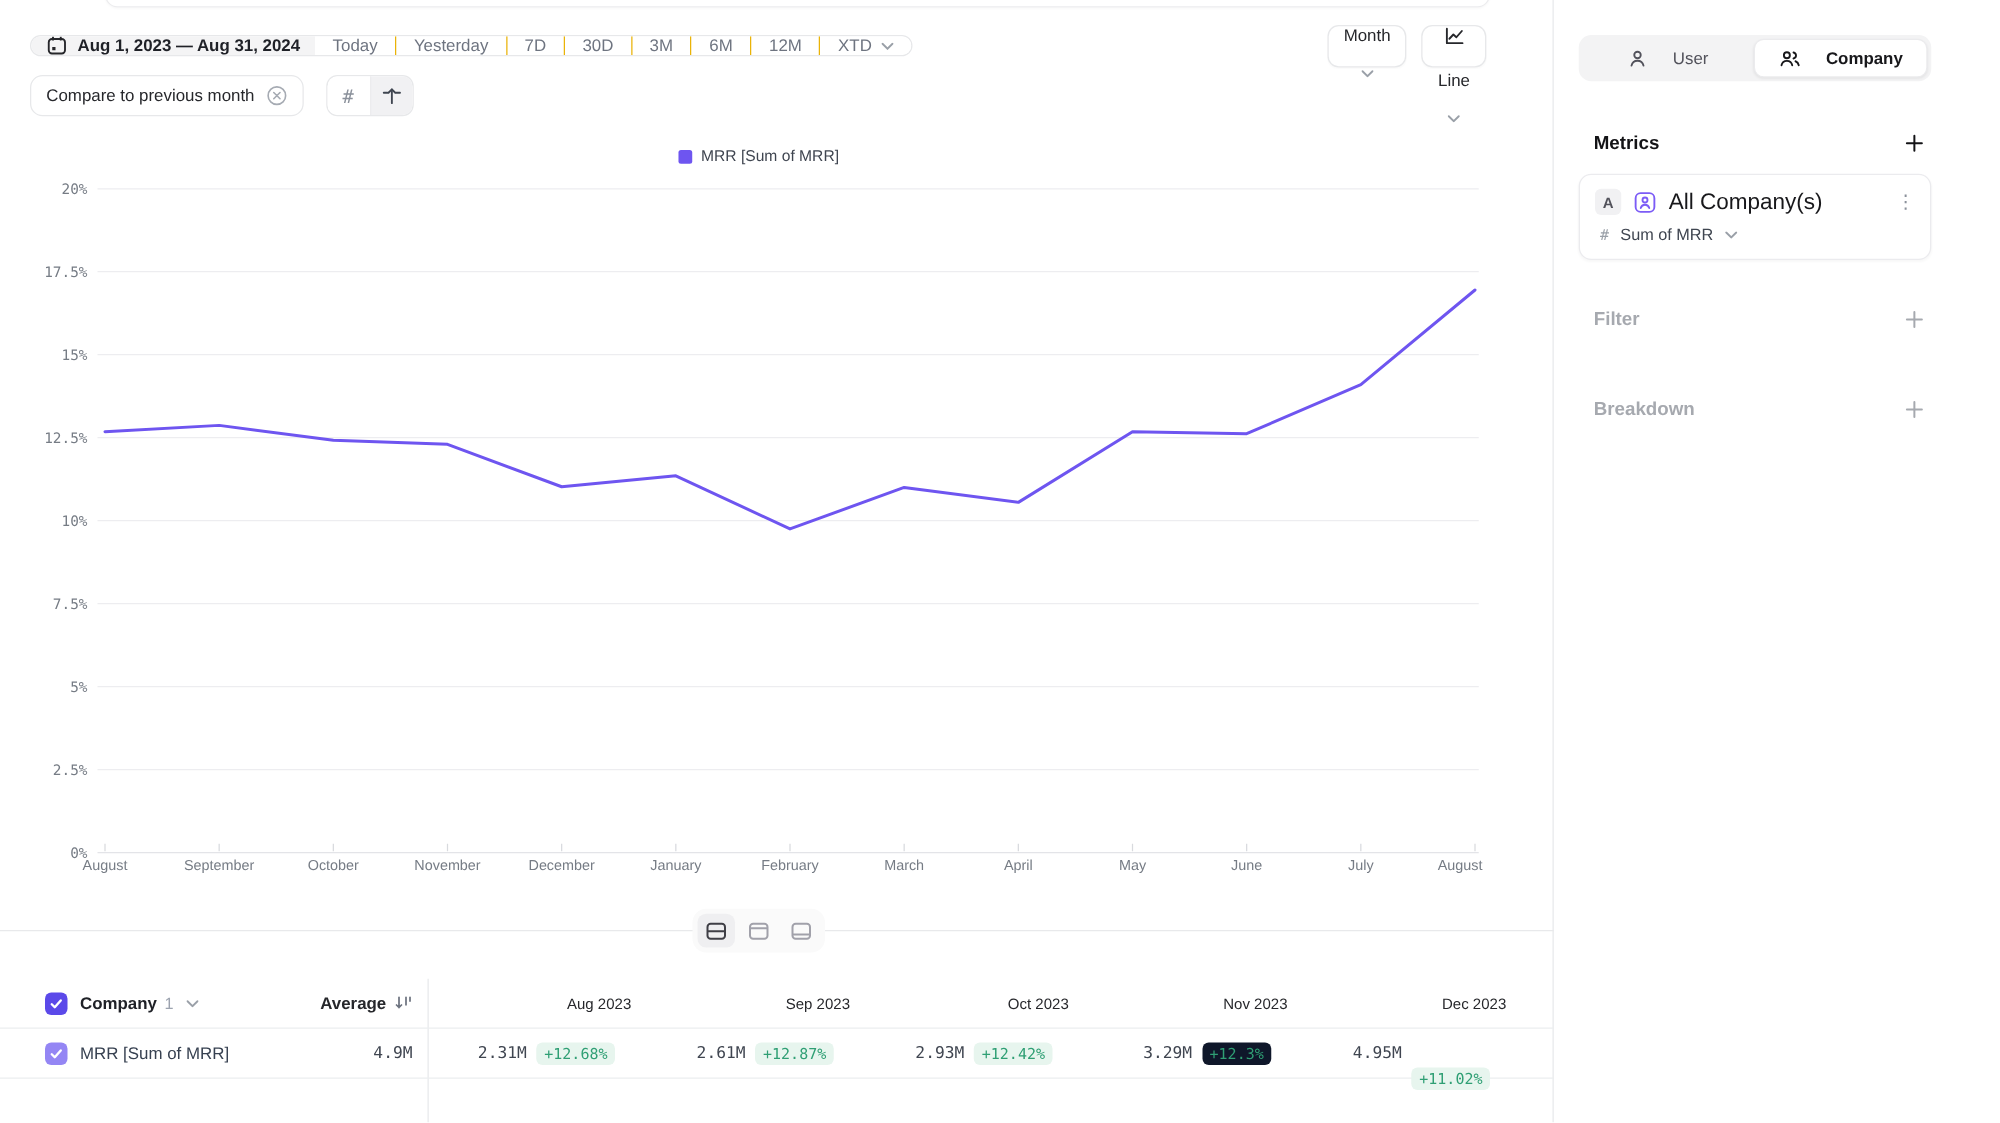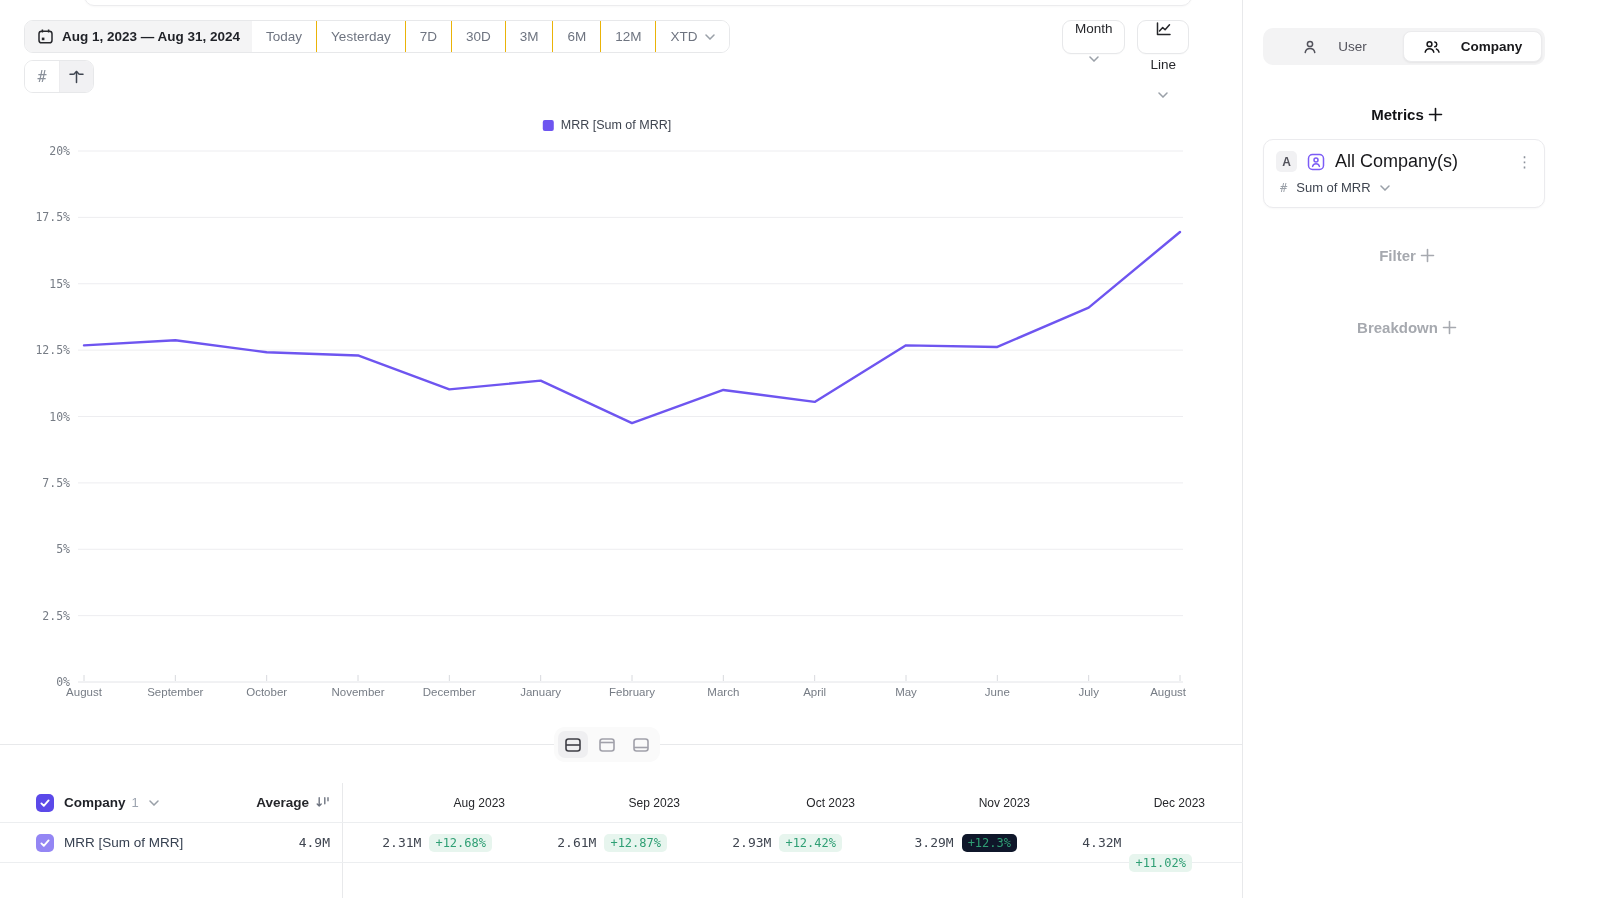--- a/index.html
+++ b/index.html
@@ -10,21 +10,21 @@
   #main { position:absolute; left:0; top:0; width:1243px; height:898px; border-right:1px solid #e8e9eb; background:#fff; }
   #sidebar { position:absolute; left:1244px; top:0; width:356px; height:898px; background:#fff; }
 
   
   .top-remnant { position:absolute; top:-7px; left:84px; width:1108px; height:13px;
     border:1px solid #ececee; border-radius:0 0 10px 10px; box-shadow:0 1px 2px rgba(0,0,0,0.03); }
 
   
   #toolbar-row1 { position:absolute; top:20px; left:24px; right:53px; height:33px;
     display:flex; justify-content:space-between; align-items:center; }
-  .seg-group { display:inline-flex; align-items:stretch; height:33px; border:1px solid #e7e8ea;
+  .seg-group { display:inline-flex; align-items:stretch; height:17px; border:1px solid #e7e8ea;
     border-radius:9px; background:#fff; overflow:hidden; }
   .seg { display:flex; align-items:center; gap:8px; padding:0 14px; font-size:13.5px; color:#6e7480;
     background:#fff; border:none; border-left:1px solid #eab308; cursor:pointer; white-space:nowrap; }
   .seg:first-child { border-left:none; }
   .seg.date-display { background:#f4f4f5; color:#1f2127; font-weight:600; padding:0 12px; }
   .chev { display:inline-block; line-height:0; color:#9aa0a8; }
 
   .btn { display:inline-flex; align-items:center; gap:20px; height:34px; padding:0 12px;
     border:1px solid #e7e8ea; border-radius:9px; background:#fff; font-size:13.5px; color:#26272b;
     font-weight:500; cursor:pointer; box-shadow:0 1px 1px rgba(0,0,0,0.02);flex-direction:column; }
@@ -73,21 +73,21 @@
   .avg-label { font-size:13.5px; font-weight:600; color:#26272b; }
   .avg-value { font-family:"DejaVu Sans Mono", monospace; font-size:13px; color:#3f4550; }
 
   
   .sb-content { position:absolute; left:19px; width:282px; }
   #entity-toggle { top:28px; height:37px; background:#f3f3f4; border-radius:10px; display:flex; padding:3px; }
   #entity-toggle .half { flex:1; display:flex; align-items:center; justify-content:center; gap:20px;
     font-size:13.5px; color:#52525b; border-radius:8px; border:none; background:transparent; cursor:pointer; }
   #entity-toggle .half.selected { background:#fff; color:#18181b; font-weight:600;
     border:1px solid #ebebed; box-shadow:0 1px 2px rgba(0,0,0,0.06); }
-  .sb-section { display:flex; justify-content:center; align-items:center; padding:0 2px 0 12px; }
+  .sb-section { display:flex; justify-content:space-between; align-items:center; padding:0 2px 0 12px; }
   .sb-title-dark { font-size:15px; font-weight:700; color:#131316; }
   .sb-title-gray { font-size:15px; font-weight:700; color:#a6a9af; }
   .plus-btn { border:none; background:transparent; cursor:pointer; display:flex; align-items:center; padding:4px; }
   #metric-card { top:139px; border:1px solid #ebebee; border-radius:10px; background:#fff;
     box-shadow:0 1px 2px rgba(0,0,0,0.03); padding:11px 12px 12px; }
   .mc-row1 { display:flex; align-items:center; gap:9px; }
   .a-badge { width:21px; height:21px; border-radius:5px; background:#f1f1f3; color:#52525b;
     font-size:12px; font-weight:600; display:flex; align-items:center; justify-content:center; }
   .mc-name { font-size:18px; font-weight:400; color:#18181b; flex:1; }
   .kebab { border:none; background:none; color:#8b919b; font-size:15px; cursor:pointer; line-height:1; letter-spacing:0; }
@@ -145,20 +145,29 @@
           <span class="chev">
             <svg width="10" height="6" viewBox="0 0 10 6" fill="none" stroke="currentColor" stroke-width="1.5" stroke-linecap="round">
                 <path d="M1 1l4 4 4-4"></path>
               </svg>
           </span>
         </button>
       </div>
     </div>
 
     <div id="toolbar-row2">
+      <button class="chip">
+        <span>Compare to previous month</span>
+        <span style="line-height:0">
+          <svg width="17" height="17" viewBox="0 0 17 17" fill="none" stroke="#a6abb3" stroke-width="1.3" stroke-linecap="round">
+            <circle cx="8.5" cy="8.5" r="7"></circle>
+            <path d="M6 6l5 5M11 6l-5 5"></path>
+          </svg>
+        </span>
+      </button>
       <div class="icon-pair">
         <button>
           <span class="hash-glyph">#</span>
         </button>
         <button class="active">
           <span style="line-height:0">
             <svg width="17" height="17" viewBox="0 0 17 17" fill="none" stroke="#3f4550" stroke-width="1.5" stroke-linecap="round" stroke-linejoin="round">
               <path d="M2 6.2h3M12 6.2h3"></path>
               <path d="M8.5 14.5V3.6"></path>
               <path d="M5.8 6.2l2.7-2.7 2.7 2.7"></path>
@@ -305,21 +314,21 @@
             </div>
             <div class="t-col val">
               <span class="cell-value">2.93M</span>
               <span class="delta-badge" style="color: rgb(47, 159, 116); background: rgb(231, 245, 238);">+12.42%</span>
             </div>
             <div class="t-col val">
               <span class="cell-value">3.29M</span>
               <span class="delta-badge" style="color: rgb(47, 159, 116); background: #0f172a;">+12.3%</span>
             </div>
             <div class="t-col val">
-              <span class="cell-value">4.32M</span>
+              <span class="cell-value">4.95M</span>
               <span class="delta-badge" style="color: rgb(47, 159, 116); background: rgb(231, 245, 238); margin-top: 41px;">+11.02%</span>
             </div>
           </div>
       </div>
     </div>
   </div>
 
   <div id="sidebar">
     <div class="sb-content" id="entity-toggle">
       <button class="half">

